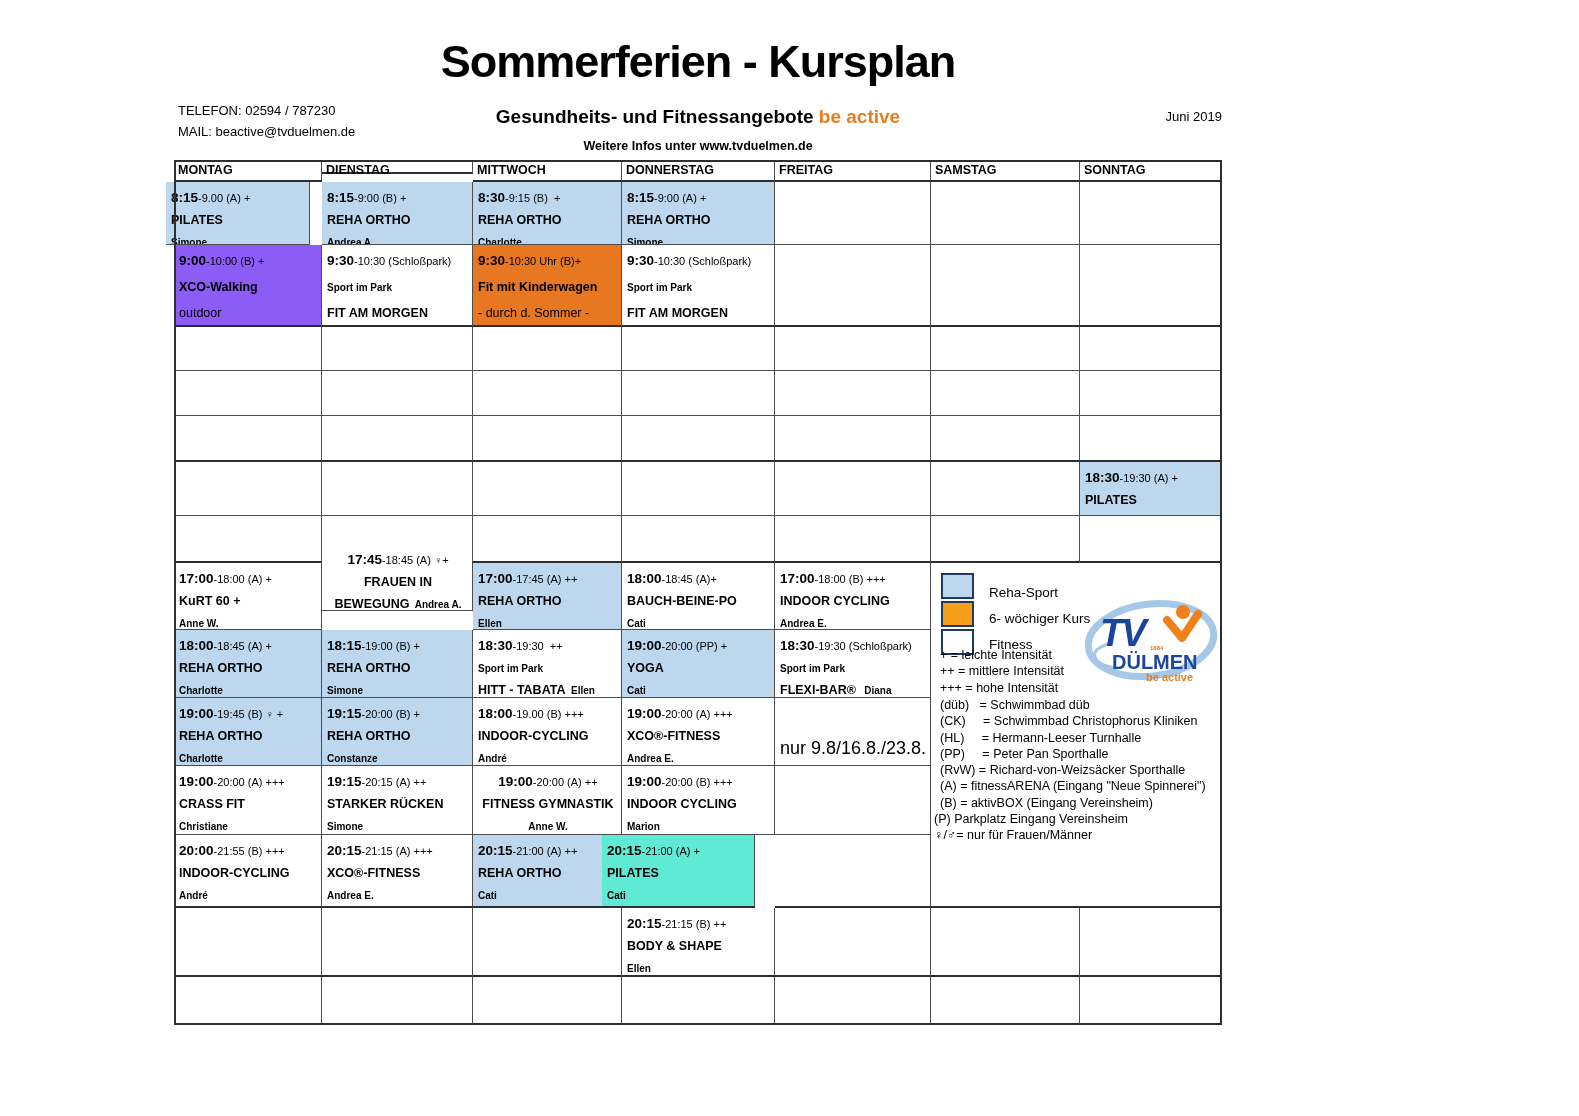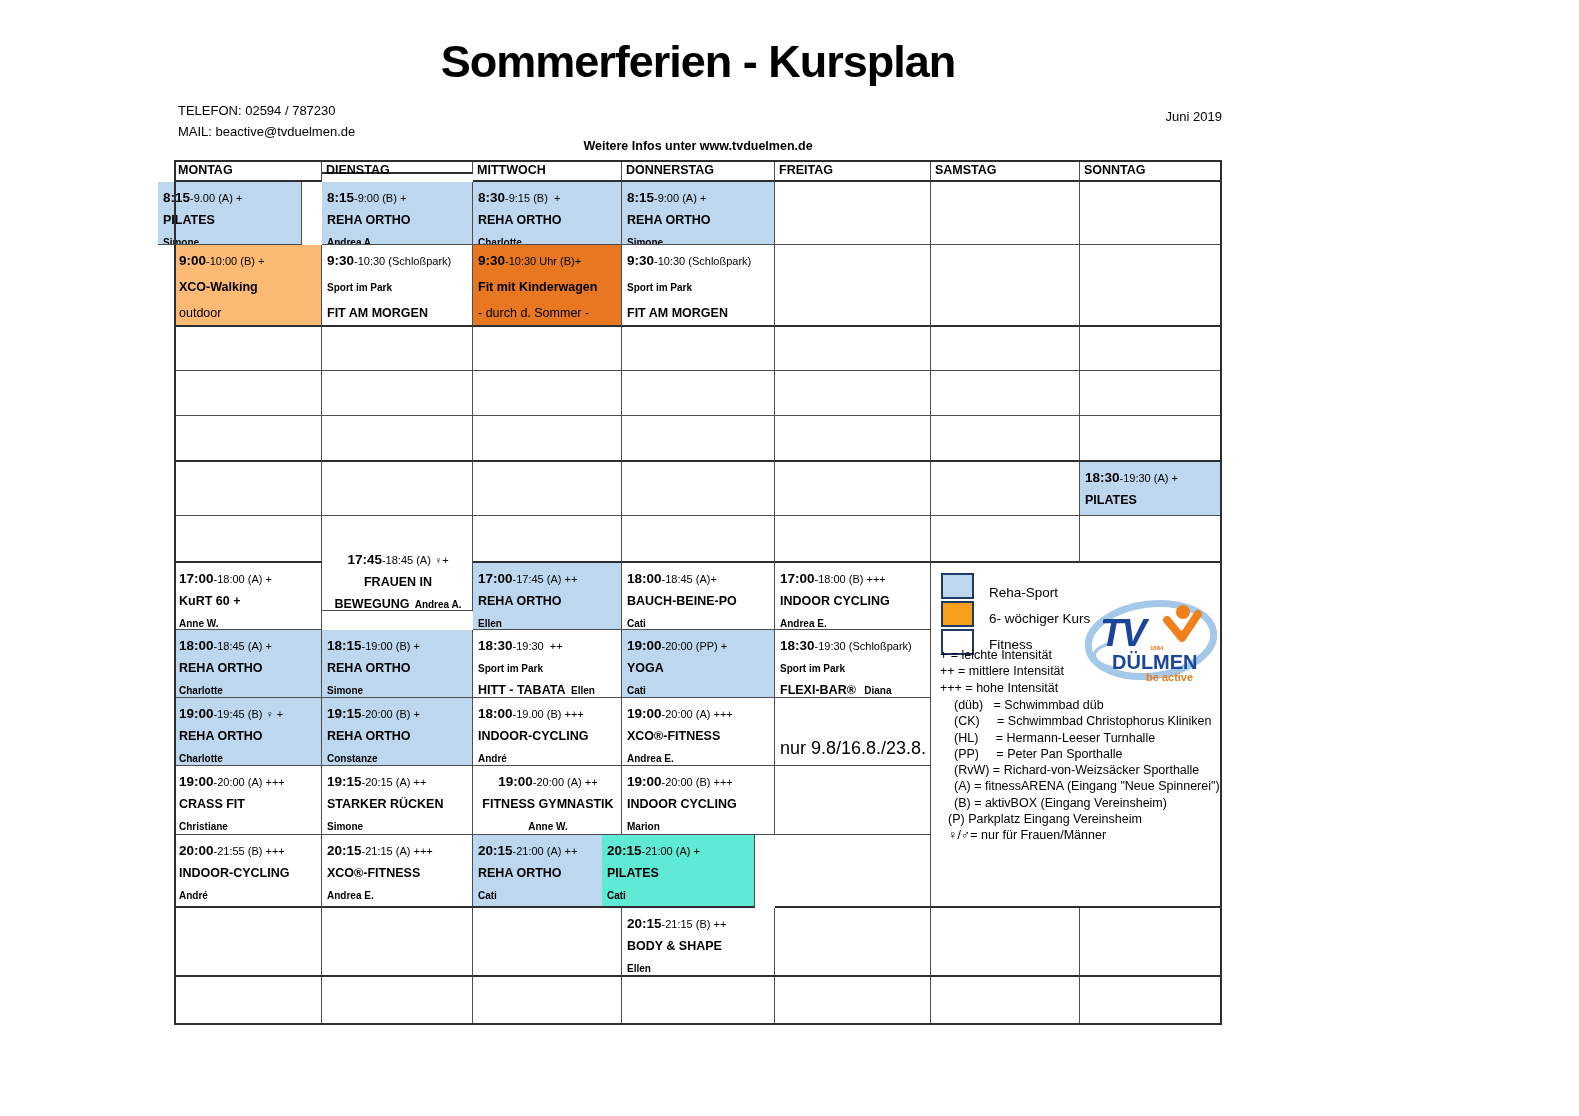--- a/index.html
+++ b/index.html
@@ -31,52 +31,53 @@
   .md{font-size:12.5px;}
   .nt{font-size:18px;}
 
   
   .legend{left:931px;top:563px;width:291px;height:345px;box-sizing:border-box;
           border-bottom:2px solid #2e2e2e;background:#fff;z-index:10;}
   .lg-swatch{position:absolute;width:33px;height:26px;border:2px solid #1f3864;box-sizing:border-box;background:#fff;}
   .lg-label{position:absolute;font-size:13.5px;}
   .lg-lines{position:absolute;left:9px;top:84px;font-size:12.5px;line-height:16.3px;}
   .lg-line{white-space:pre;}
-  .lg-locs{position:absolute;left:9px;top:134px;font-size:12.5px;line-height:16.3px;margin-left:14px;}
+  .lg-locs{position:absolute;left:9px;top:134px;font-size:12.5px;line-height:16.3px;}
   .lg-locs .lg-line:nth-child(8){margin-left:-6px;}
   .lg-locs .lg-line:nth-child(9){margin-left:-6px;}
 
   .logo{left:1084px;top:596px;width:134px;height:88px;z-index:20;}
 </style>
 </head>
 <body>
 
 <div class="sheet">
 
   <div class="abs title">Sommerferien - Kursplan</div>
 
   <div class="abs contact">
     <div>TELEFON: 02594 / 787230</div>
     <div>MAIL: beactive@tvduelmen.de</div>
   </div>
 
+  <div class="abs subtitle"><span>Gesundheits- und Fitnessangebote </span><span class="accent">be active</span></div>
 
   <div class="abs date">Juni 2019</div>
 
   <div class="abs infoline">Weitere Infos unter www.tvduelmen.de</div>
 
   <div id="grid">
       <div class="day" style="left: 174px; top: 160px; width: 148px; height: 22px; border-right: 1px solid rgb(77, 77, 77);">MONTAG</div>
       <div class="day" style="left: 322px; top: 160px; width: 151px; height: 14px; border-right: 1px solid rgb(77, 77, 77);">DIENSTAG</div>
       <div class="day" style="left: 473px; top: 160px; width: 149px; height: 22px; border-right: 1px solid rgb(77, 77, 77);">MITTWOCH</div>
       <div class="day" style="left: 622px; top: 160px; width: 153px; height: 22px; border-right: 1px solid rgb(77, 77, 77);">DONNERSTAG</div>
       <div class="day" style="left: 775px; top: 160px; width: 156px; height: 22px; border-right: 1px solid rgb(77, 77, 77);">FREITAG</div>
       <div class="day" style="left: 931px; top: 160px; width: 149px; height: 22px; border-right: 1px solid rgb(77, 77, 77);">SAMSTAG</div>
       <div class="day" style="left: 1080px; top: 160px; width: 142px; height: 22px;">SONNTAG</div>
-      <div class="cell" style="left: 158px; top: 182px; width: 144px; height: 63px; border-right: 1px solid rgb(77, 77, 77); border-bottom: 1px solid rgb(77, 77, 77); background: rgb(189, 215, 238);">
+      <div class="cell" style="left: 166px; top: 182px; width: 144px; height: 63px; border-right: 1px solid rgb(77, 77, 77); border-bottom: 1px solid rgb(77, 77, 77); background: rgb(189, 215, 238);">
         <div class="ln"><span class="tb">8:15</span><span class="tn">-9.00 (A) +</span></div>
         <div class="ln"><span class="nb">PILATES</span></div>
         <div class="ln"><span class="nn">Simone</span></div>
       </div>
       <div class="cell" style="left: 322px; top: 182px; width: 151px; height: 63px; border-right: 1px solid rgb(77, 77, 77); border-bottom: 1px solid rgb(77, 77, 77); background: rgb(189, 215, 238);">
         <div class="ln"><span class="tb">8:15</span><span class="tn">-9:00 (B) +</span></div>
         <div class="ln"><span class="nb">REHA ORTHO</span></div>
         <div class="ln"><span class="nn">Andrea A.</span></div>
       </div>
       <div class="cell" style="left: 473px; top: 182px; width: 149px; height: 63px; border-right: 1px solid rgb(77, 77, 77); border-bottom: 1px solid rgb(77, 77, 77); background: rgb(189, 215, 238);">
@@ -85,21 +86,21 @@
         <div class="ln"><span class="nn">Charlotte</span></div>
       </div>
       <div class="cell" style="left: 622px; top: 182px; width: 153px; height: 63px; border-right: 1px solid rgb(77, 77, 77); border-bottom: 1px solid rgb(77, 77, 77); background: rgb(189, 215, 238);">
         <div class="ln"><span class="tb">8:15</span><span class="tn">-9:00 (A) +</span></div>
         <div class="ln"><span class="nb">REHA ORTHO</span></div>
         <div class="ln"><span class="nn">Simone</span></div>
       </div>
       <div class="cell" style="left: 775px; top: 182px; width: 156px; height: 63px; border-right: 1px solid rgb(77, 77, 77); border-bottom: 1px solid rgb(77, 77, 77); background: rgb(255, 255, 255);"></div>
       <div class="cell" style="left: 931px; top: 182px; width: 149px; height: 63px; border-right: 1px solid rgb(77, 77, 77); border-bottom: 1px solid rgb(77, 77, 77); background: rgb(255, 255, 255);"></div>
       <div class="cell" style="left: 1080px; top: 182px; width: 142px; height: 63px; border-bottom: 1px solid rgb(77, 77, 77); background: rgb(255, 255, 255);"></div>
-      <div class="cell roomy" style="left: 174px; top: 245px; width: 148px; height: 82px; border-right: 1px solid rgb(77, 77, 77); border-bottom: 2px solid rgb(46, 46, 46); background: #fdba74;">
+      <div class="cell roomy" style="left: 174px; top: 245px; width: 148px; height: 82px; border-right: 1px solid rgb(77, 77, 77); border-bottom: 2px solid rgb(46, 46, 46); background: #8b5cf6;">
         <div class="ln"><span class="tb">9:00</span><span class="tn">-10:00 (B) +</span></div>
         <div class="ln"><span class="nb">XCO-Walking</span></div>
         <div class="ln"><span class="md">outdoor</span></div>
       </div>
       <div class="cell roomy" style="left: 322px; top: 245px; width: 151px; height: 82px; border-right: 1px solid rgb(77, 77, 77); border-bottom: 2px solid rgb(46, 46, 46); background: rgb(255, 255, 255);">
         <div class="ln"><span class="tb">9:30</span><span class="tn">-10:30 (Schloßpark)</span></div>
         <div class="ln"><span class="nn">Sport im Park</span></div>
         <div class="ln"><span class="nb">FIT AM MORGEN</span></div>
       </div>
       <div class="cell roomy" style="left: 473px; top: 245px; width: 149px; height: 82px; border-right: 1px solid rgb(77, 77, 77); border-bottom: 2px solid rgb(46, 46, 46); background: rgb(232, 119, 34);">

